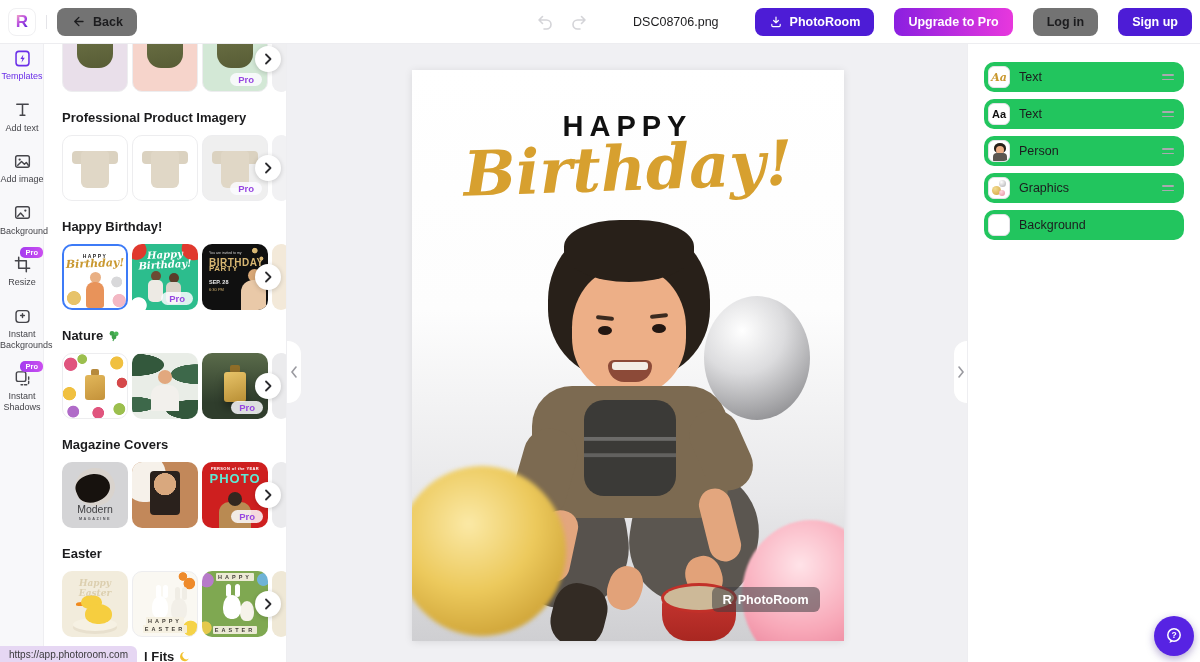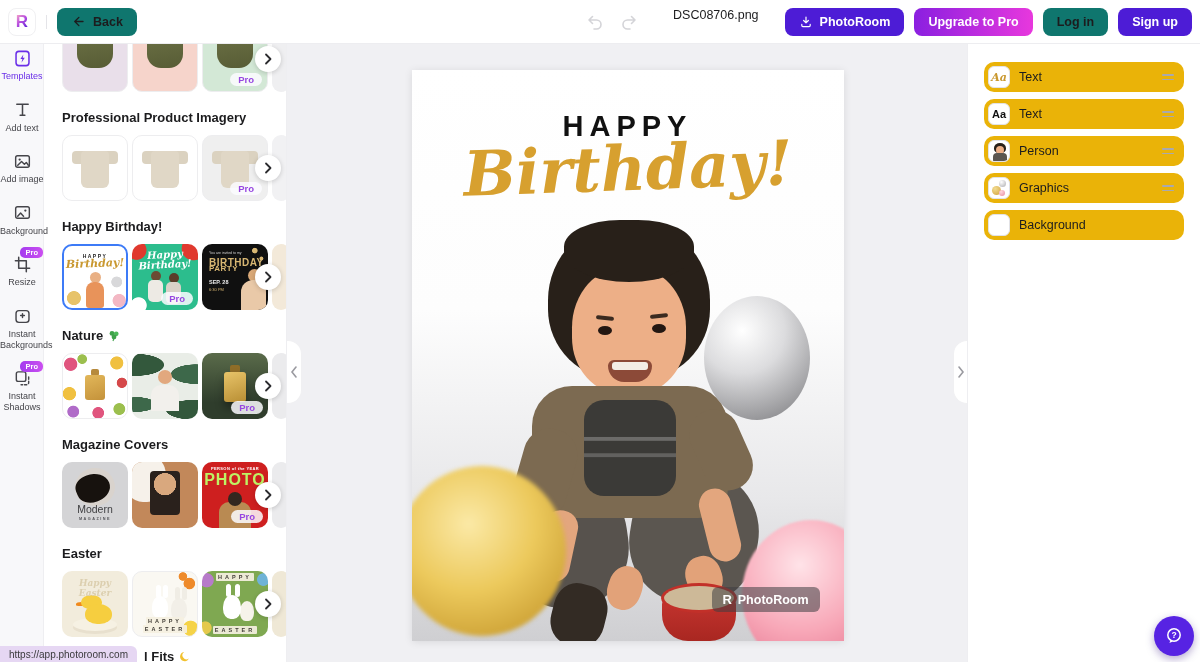--- a/index.html
+++ b/index.html
@@ -6,24 +6,24 @@
   html,body{width:1200px;height:662px;overflow:hidden}
   body{position:relative;font-family:"Liberation Sans",sans-serif;background:#F0F0F3;color:#1C1C1E;-webkit-font-smoothing:antialiased}
   i{display:block;position:absolute}
 
   
   .topbar{position:absolute;top:0;left:0;right:0;height:44px;background:#fff;border-bottom:1px solid #EDEDF0;display:flex;align-items:center;padding:0 8px;z-index:20}
   .logo{width:28px;height:28px;border-radius:8px;border:1px solid #F0F0F2;display:flex;align-items:center;justify-content:center;cursor:pointer;background:#fff}
   .logo b{font-size:17px;font-weight:800;background:linear-gradient(135deg,#F6A6C8 10%,#B84FE0 45%,#4D1CD6 90%);-webkit-background-clip:text;background-clip:text;color:transparent}
   .tb-div{width:1px;height:14px;background:#E4E4E8;margin:0 10px}
   .btn{display:inline-flex;align-items:center;gap:7px;border:none;cursor:pointer;font-family:inherit;font-size:12.5px;font-weight:700;border-radius:8px;height:28px;padding:0 14px;white-space:nowrap}
-  .btn-grey{background:#0f766e;color:#1C1C1E}
+  .btn-grey{background:#737373;color:#1C1C1E}
   .btn-primary{background:#4D1CD6;color:#fff}
   .btn-upgrade{background:linear-gradient(92deg,#8A1FE0 0%,#E838DD 100%);color:#fff}
-  .tb-right{margin-left:auto;display:flex;gap:10px}
+  .tb-right{margin-left:auto;display:flex;align-items:center;gap:20px}
   .histbtns{display:flex;align-items:center;gap:14px;color:#D4D4D8;margin-right:8px}
   .histbtns .hbtn{width:20px;height:20px;cursor:pointer}
   .filename{font-size:12.5px;font-weight:500;color:#1C1C1E;margin:0 16px;cursor:text}
 
   
   .rail{position:absolute;left:0;top:31px;bottom:0;width:44px;background:#F8F8FA;border-right:1px solid #EEEEF1;z-index:10;padding-top:8px}
   .rail-item{position:relative;width:44px;display:flex;flex-direction:column;align-items:center;gap:3px;padding:9px 0;cursor:pointer;color:#45454A}
   .rail-item .ric{width:20px;height:20px;display:flex;align-items:center;justify-content:center}
   .rail-item .rlabel{font-size:9px;line-height:1.18;text-align:center;max-width:44px}
   .rail-item.active{color:#6A2FE8}
@@ -94,21 +94,21 @@
   .v-mag-modern::after{content:"";position:absolute;top:12px;left:14px;width:34px;height:28px;background:#17120E;border-radius:42% 58% 50% 50%;transform:rotate(-22deg)}
   .v-mag-modern .tx-t1{bottom:13px;font-size:10.5px;color:#3E3E40}
   .v-mag-modern .tx-t2{bottom:7px;font-size:3.8px;letter-spacing:1.5px;color:#55555A;font-weight:700}
   .v-mag-tan{background:#C2885A;border:none}
   .v-mag-tan::before{content:"";position:absolute;top:-8px;left:-8px;width:42px;height:48px;background:#F6F1EA;border-radius:45%}
   .v-mag-tan::after{content:"";position:absolute;top:9px;left:50%;margin-left:-15px;width:30px;height:44px;border-radius:4px;background:radial-gradient(circle at 50% 30%,#D9A87E 0 32%,#2A211C 33%)}
   .v-mag-red{background:#CE1F1F;border:none}
   .v-mag-red::before{content:"";position:absolute;bottom:0;left:50%;margin-left:-16px;width:32px;height:26px;background:#B98A52;border-radius:10px 10px 0 0}
   .v-mag-red::after{content:"";position:absolute;bottom:22px;left:50%;margin-left:-7px;width:14px;height:14px;border-radius:50%;background:#33271F}
   .v-mag-red .tx-t1{top:4px;font-size:4px;font-weight:700;color:#fff;letter-spacing:.4px}
-  .v-mag-red .tx-t2{top:9px;font-size:16px;font-weight:800;color:#bef264;letter-spacing:1px}
+  .v-mag-red .tx-t2{top:9px;font-size:13px;font-weight:800;color:#5eead4;letter-spacing:1px}
 
   
   .v-easter-duck{background:#F2ECDC;border:none}
   .v-easter-duck::before{content:"";position:absolute;bottom:6px;left:50%;margin-left:-22px;width:44px;height:13px;border-radius:50%;background:#F6F1E3;box-shadow:0 3px 0 #E8E0CE}
   .v-easter-duck::after{content:"";position:absolute;bottom:13px;left:50%;margin-left:-10px;width:27px;height:20px;background:#F6CE3F;border-radius:50% 50% 45% 45%;box-shadow:-7px -12px 0 -3px #F6CE3F,-17px -10px 0 -8px #F08A1D}
   .v-easter-duck .tx-t1{top:7px;font:italic 600 9px "DejaVu Serif",serif;color:#DCCFAF}
   .tiles{font-size:5.5px;font-weight:700;letter-spacing:3px;color:#3E3A34}
   .tiles b{background:rgba(245,240,225,.92);padding:1px 2px;border-radius:1px;font-weight:700}
   .v-easter-bunnies{background:#FAF8F2;background-image:radial-gradient(circle at 88% 18%,#EE8A2B 0 7%,transparent 8%),radial-gradient(circle at 78% 7%,#EE8A2B 0 5%,transparent 6%),radial-gradient(circle at 90% 88%,#F5D348 0 9%,transparent 10%)}
   .v-easter-bunnies::before{content:"";position:absolute;left:19px;top:24px;width:16px;height:22px;background:#fff;border-radius:50% 50% 40% 40%;box-shadow:19px 2px 0 #F2EFE8}
@@ -162,21 +162,21 @@
   .b-silver-knot{position:absolute;left:300px;top:344px;width:13px;height:11px;background:#97979A;border-radius:2px;transform:rotate(38deg);z-index:2}
   .b-gold{left:-14px;top:396px;width:168px;height:170px;background:radial-gradient(circle at 42% 34%,#FBE9A6,#ECC95C 45%,#C79A2E 88%);z-index:4;filter:blur(2px)}
   .b-pink{left:330px;top:450px;width:138px;height:150px;background:radial-gradient(circle at 42% 30%,#FFE3E8,#F8A8B8 50%,#E4728D 92%);z-index:4;filter:blur(1px)}
 
   .watermark{position:absolute;left:300px;top:517px;width:108px;height:25px;background:rgba(62,62,66,.55);border-radius:6px;display:flex;align-items:center;justify-content:center;gap:6px;z-index:6;cursor:pointer}
   .watermark .wr{color:#fff;font-weight:800;font-size:13px}
   .watermark .wt{color:#fff;font-weight:700;font-size:12.5px}
 
   
   .rightpanel{position:absolute;right:0;top:44px;bottom:0;width:233px;background:#fff;border-left:1px solid #EEEEF1;z-index:10}
-  .layer-row{position:relative;margin:0 16px 7px;height:30px;background:#eab308;border-radius:10px;display:flex;align-items:center;padding:0 10px 0 4px;cursor:pointer}
+  .layer-row{position:relative;margin:0 16px 7px;height:30px;background:#22c55e;border-radius:10px;display:flex;align-items:center;padding:0 10px 0 4px;cursor:pointer}
   .layer-row:first-child{margin-top:18px}
   .lico{width:22px;height:22px;background:#fff;border:1px solid #E2E2E6;border-radius:6px;display:flex;align-items:center;justify-content:center;position:relative;overflow:hidden;flex:0 0 22px}
   .script-ico{font:italic 600 11px "DejaVu Serif",serif;color:#C9982F}
   .bold-ico{font-weight:800;font-size:11px;color:#111}
   .g{border-radius:50%}
   .g1{left:3px;bottom:3px;width:9px;height:9px;background:radial-gradient(circle at 35% 30%,#F2DB90,#D2A23A)}
   .g2{right:3px;top:2px;width:7px;height:7px;background:radial-gradient(circle at 35% 30%,#fff,#ABABAE)}
   .g3{right:4px;bottom:2px;width:6px;height:6px;background:radial-gradient(circle at 35% 30%,#FFD7DE,#E78BA0)}
   .ph{left:5px;top:2px;width:12px;height:10px;background:#282019;border-radius:50% 50% 40% 40%}
   .pf{left:7px;top:5px;width:8px;height:8px;background:#EDAF87;border-radius:50%}

